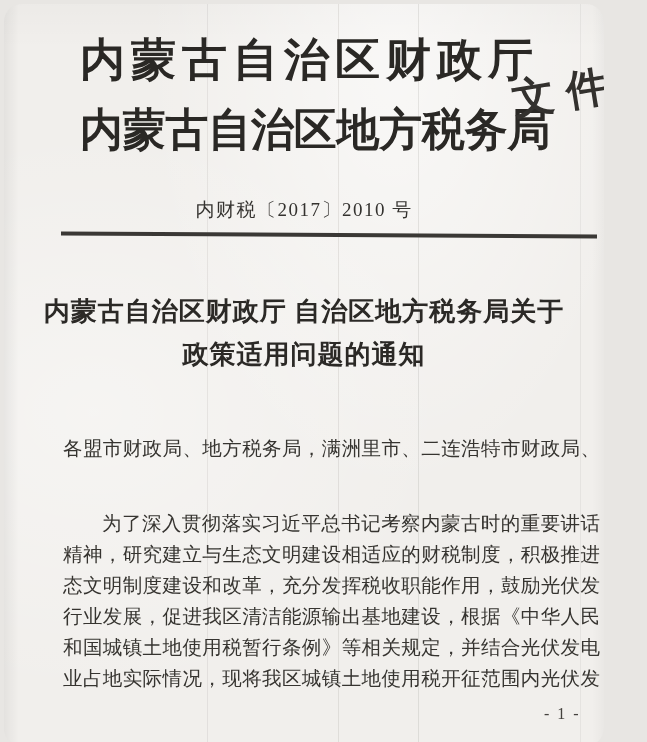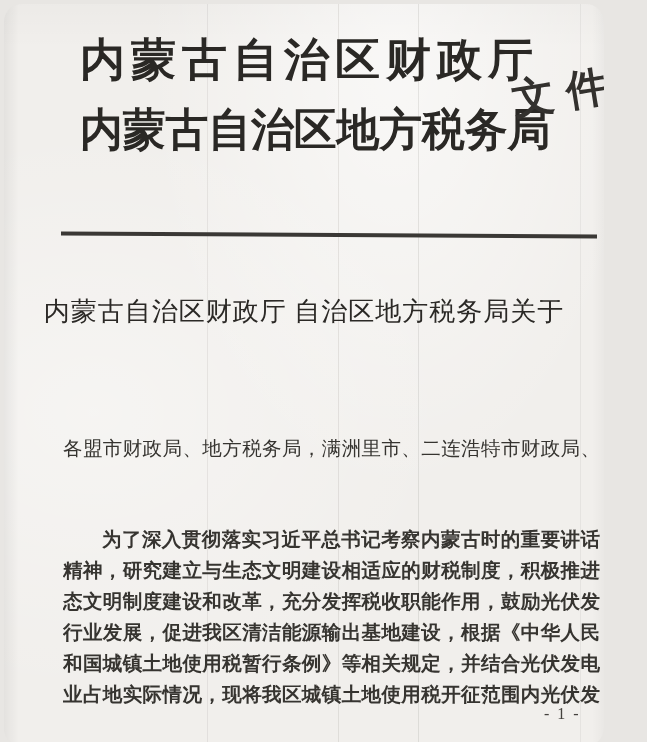--- a/index.html
+++ b/index.html
@@ -77,38 +77,38 @@
     height: 4px;
     background: #3a3835;
     transform: rotate(0.3deg);
   }
 
   .doc-title {
     position: absolute;
     left: 0; right: 0;
     top: 286px;
     text-align: center;
-    font-weight: normal;
+    font-weight: bold;
     font-size: 26px;
     line-height: 43px;
     letter-spacing: 1px;
     color: #2b2926;
   }
   .doc-title .t-line { white-space: nowrap; }
 
   .body-block {
     position: absolute;
     left: 59px;
     width: 537px;
     font-size: 19.5px;
     line-height: 31px;
     color: #363430;
   }
   .body-block.salutation { top: 429px; }
-  .body-block.paragraph  { top: 520px; font-weight: bold; }
+  .body-block.paragraph  { top: 504px; }
   .b-line { white-space: nowrap; }
   .b-line.just {
     white-space: normal;
     text-align: justify;
     text-align-last: justify;
     height: 31px;
     overflow: hidden;
   }
   .b-line.indent { text-indent: 39px; }
 
@@ -131,25 +131,27 @@
   <div class="crease c2"></div>
   <div class="crease c3"></div>
   <div class="crease c4"></div>
 
   <div class="org-line l1">内蒙古自治区财政厅</div>
 
   <div class="org-line l2">内蒙古自治区地方税务局</div>
 
   <div class="doc-type">文件</div>
 
+  <div class="doc-number">内财税〔2017〕2010 号</div>
 
   <div class="rule"></div>
 
   <div class="doc-title">
     <div class="t-line">内蒙古自治区财政厅 自治区地方税务局关于</div>
+    <div class="t-line">政策适用问题的通知</div>
   </div>
 
   <div class="body-block salutation">
     <div class="b-line just">各盟市财政局、地方税务局，满洲里市、二连浩特市财政局、地</div>
   </div>
 
   <div class="body-block paragraph">
     <div class="b-line just indent">为了深入贯彻落实习近平总书记考察内蒙古时的重要讲话</div>
     <div class="b-line just">精神，研究建立与生态文明建设相适应的财税制度，积极推进生</div>
     <div class="b-line just">态文明制度建设和改革，充分发挥税收职能作用，鼓励光伏发电</div>

